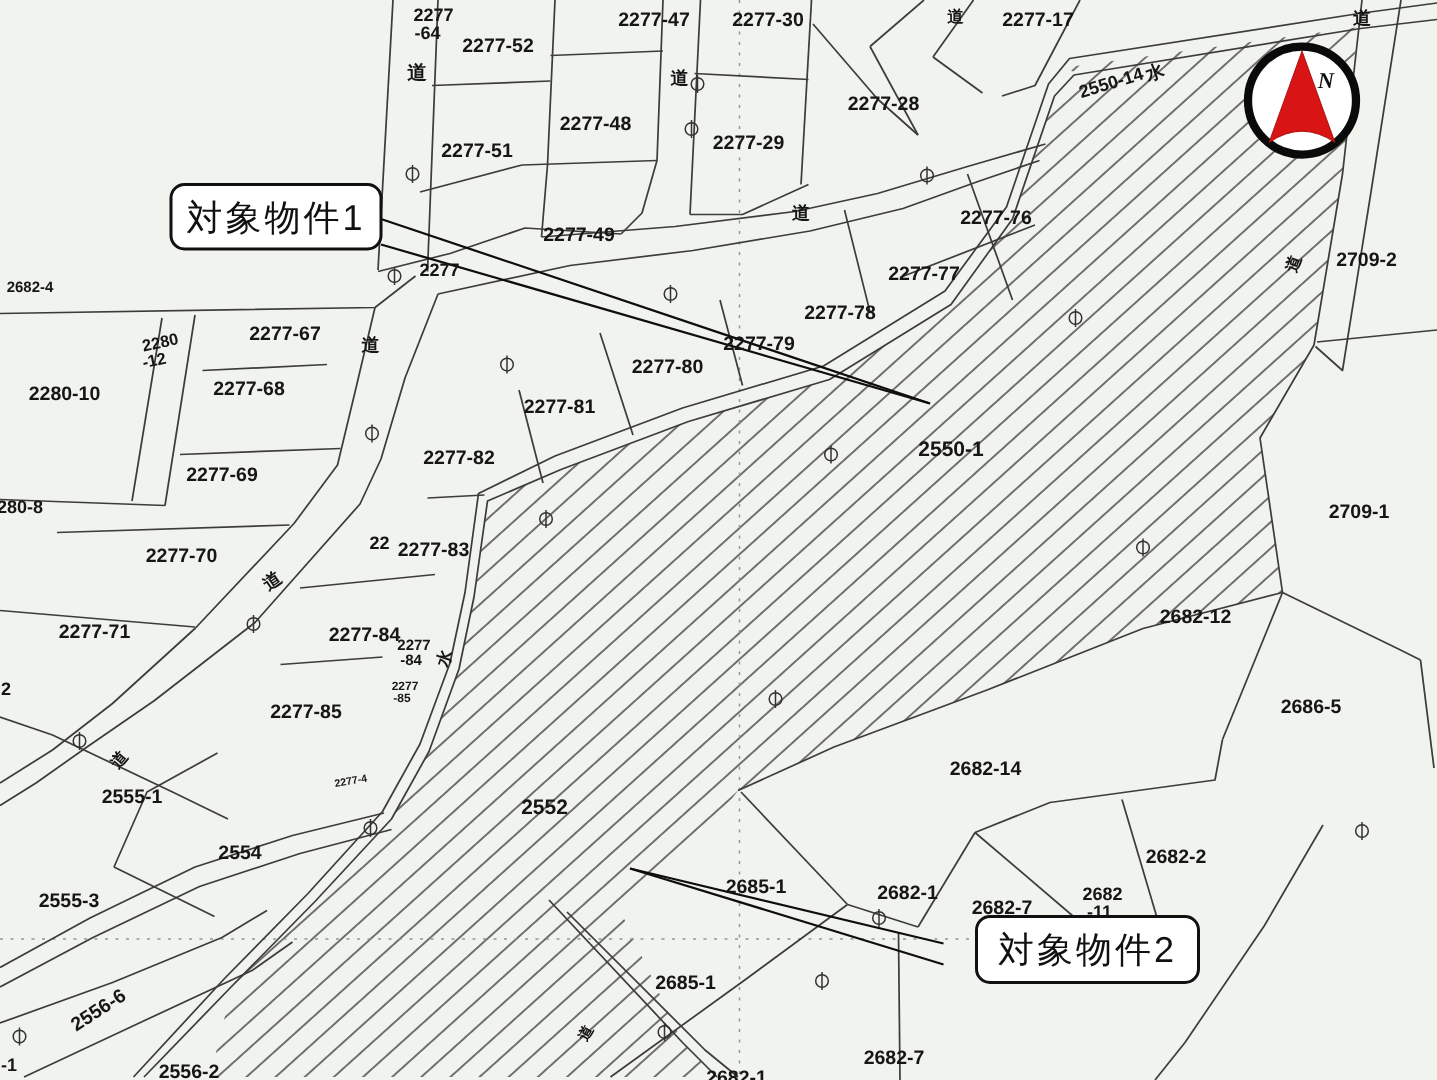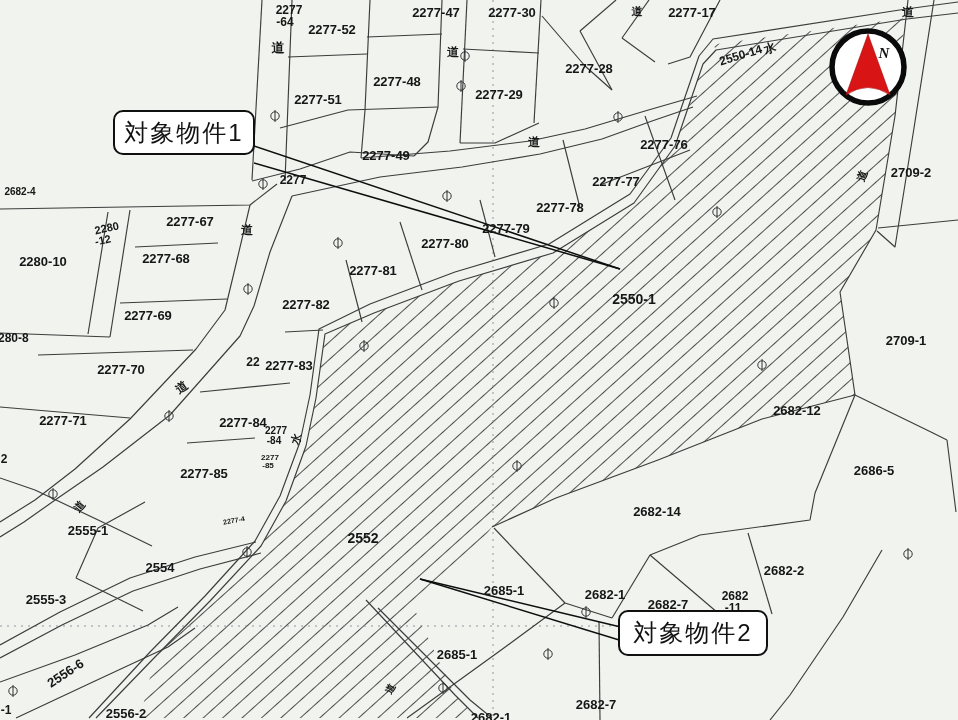--- a/index.html
+++ b/index.html
@@ -9,22 +9,22 @@
     font-family:"Liberation Sans", sans-serif;
   }
   svg{position:absolute;left:0;top:0;}
   .callout{
     position:absolute;background:#ffffff;border:2.5px solid #101010;border-radius:10px;
     display:flex;align-items:center;justify-content:center;
     font-size:24px;font-weight:500;letter-spacing:2px;color:#111;
     font-family:"Liberation Sans", sans-serif;
     box-sizing:border-box;z-index:3;
   }
-  #co1{left:113px;top:110px;width:142px;height:45px;}
-  #co2{left:618px;top:610px;width:150px;height:46px;}
+  #co1{left:113px;top:122px;width:142px;height:45px;}
+  #co2{left:650px;top:610px;width:150px;height:46px;}
 </style>
 </head>
 <body>
 
 <div class="stage">
   <svg id="map" width="958" height="720" viewBox="0 0 958 720">
       <rect x="0" y="0" width="958" height="720" fill="#f1f3ef"></rect>
       <defs>
         <pattern id="hatch" width="13" height="13" patternUnits="userSpaceOnUse" patternTransform="rotate(48)">
           <line x1="6.5" y1="-1" x2="6.5" y2="14" stroke="#4e4e4e" stroke-width="1.05"></line>

